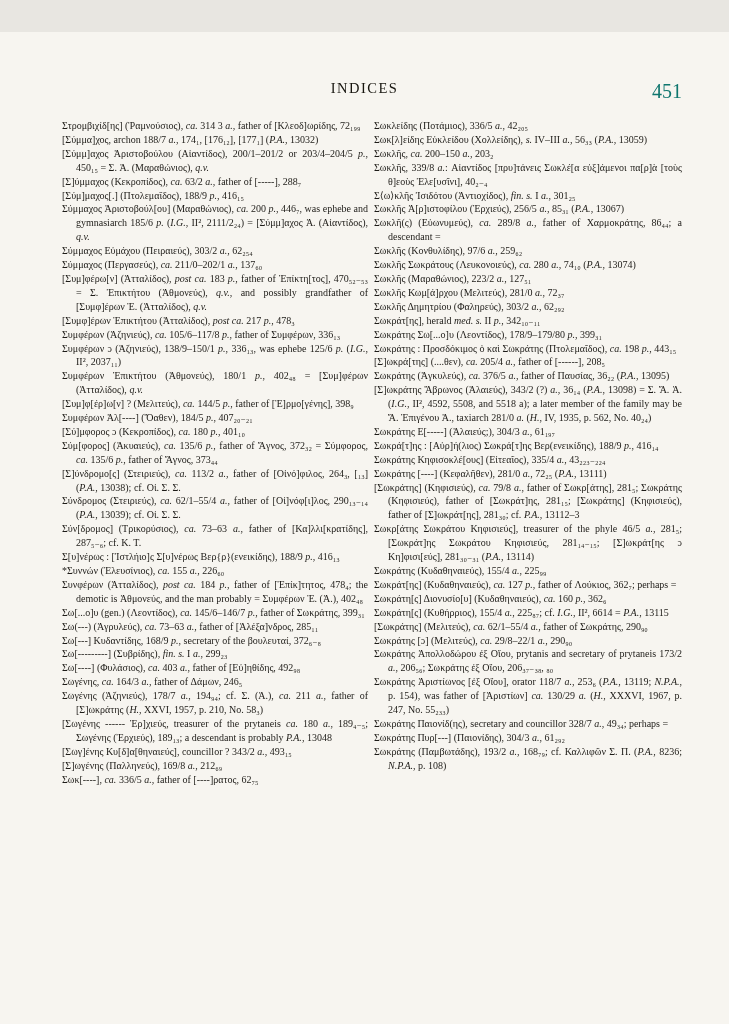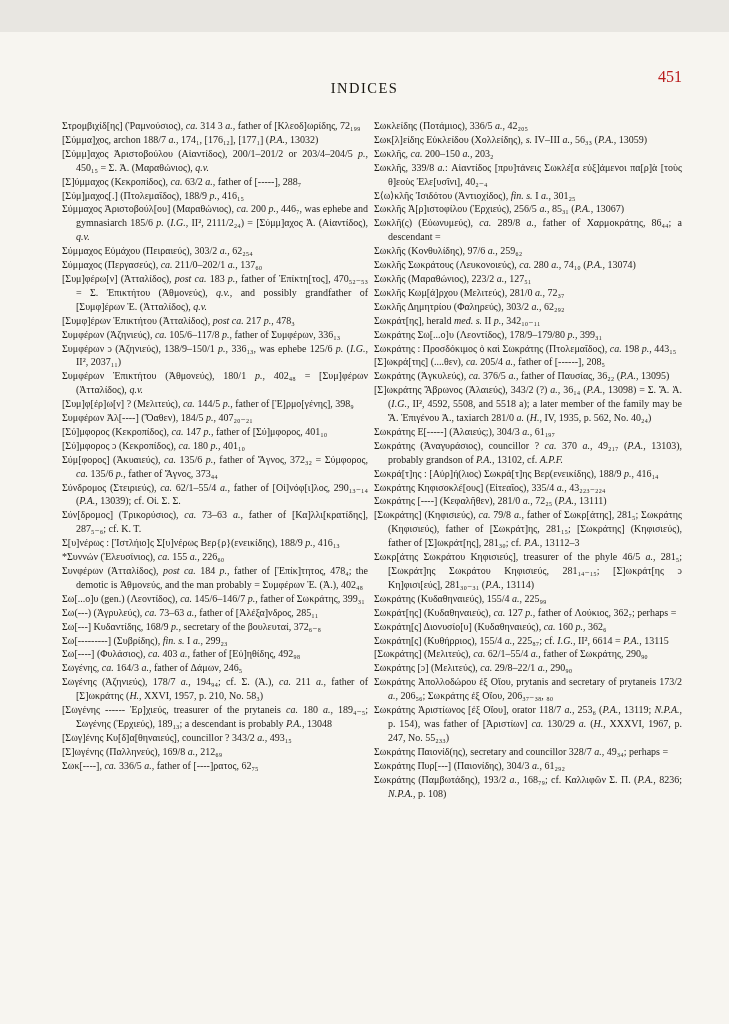--- a/index.html
+++ b/index.html
@@ -12,22 +12,22 @@
     color:#1d1b17;
     margin-top:32px;
   }
   .pg-header{
     position:absolute;top:48px;left:0;width:100%;
     text-align:center;
     font-size:14.5px;letter-spacing:1.5px;
     color:#17150f;
   }
   .pg-number{
-    position:absolute;top:36px;right:47px;
-    font-size:16px;color:#b91c1c;
+    position:absolute;top:48px;right:47px;
+    font-size:20px;color:#0f766e;
   }
   .col{
     position:absolute;top:87px;
     font-size:10px;line-height:13.9px;
     text-align:justify;
   }
   #col-left{left:62px;width:306px;}
   #col-right{left:374px;width:308px;}
   .entry{
     padding-left:14px;text-indent:-14px;
@@ -49,23 +49,23 @@
       <div class="entry">Σύμμαχος Ἀριστοβούλ[ου] (Μαραθώνιος), <i>ca.</i> 200 <i>p.</i>, 446₇, was ephebe and gymnasiarch 185/6 <i>p.</i> (<i>I.G.</i>, II², 2111/2₂₄) = [Σύμμ]αχος Ἀ. (Αἰαντίδος), <i>q.v.</i></div>
       <div class="entry">Σύμμαχος Εὐμάχου (Πειραιεύς), 303/2 <i>a.</i>, 62₂₅₄</div>
       <div class="entry">Σύμμαχος (Περγασεύς), <i>ca.</i> 211/0–202/1 <i>a.</i>, 137₆₀</div>
       <div class="entry">[Συμ]φέρω[ν] (Ἀτταλίδος), <i>post ca.</i> 183 <i>p.</i>, father of Ἐπίκτη[τος], 470₅₂₋₅₃ = Σ. Ἐπικτήτου (Ἀθμονεύς), <i>q.v.</i>, and possibly grandfather of [Συμφ]έρων Ἐ. (Ἀτταλίδος), <i>q.v.</i></div>
       <div class="entry">[Συμφ]έρων Ἐπικτήτου (Ἀτταλίδος), <i>post ca.</i> 217 <i>p.</i>, 478₃</div>
       <div class="entry">Συμφέρων (Ἀζηνιεύς), <i>ca.</i> 105/6–117/8 <i>p.</i>, father of Συμφέρων, 336₁₃</div>
       <div class="entry">Συμφέρων ɔ (Ἀζηνιεύς), 138/9–150/1 <i>p.</i>, 336₁₃, was ephebe 125/6 <i>p.</i> (<i>I.G.</i>, II², 2037₁₁)</div>
       <div class="entry">Συμφέρων Ἐπικτήτου (Ἀθμονεύς), 180/1 <i>p.</i>, 402₄₈ = [Συμ]φέρων (Ἀτταλίδος), <i>q.v.</i></div>
       <div class="entry">[Συμ]φ[έρ]ω[ν] ? (Μελιτεύς), <i>ca.</i> 144/5 <i>p.</i>, father of [Ἑ]ρμο[γένης], 398₉</div>
       <div class="entry">Συμφέρων Ἀλ[----] (Ὄαθεν), 184/5 <i>p.</i>, 407₂₀₋₂₁</div>
-      <div class="entry">[Σύ]μφορος (Κεκροπίδος), <i>ca.</i> 147 <i>p.</i>, father of [Σύ]μφορος, 401₁₀</div>
       <div class="entry">[Σύ]μφορος ɔ (Κεκροπίδος), <i>ca.</i> 180 <i>p.</i>, 401₁₀</div>
       <div class="entry">Σύμ[φορος] (Ἀκυαιεύς), <i>ca.</i> 135/6 <i>p.</i>, father of Ἅγνος, 372₃₂ = Σύμφορος, <i>ca.</i> 135/6 <i>p.</i>, father of Ἅγνος, 373₄₄</div>
+      <div class="entry">[Σ]ύνδρομο[ς] (Στειριεύς), <i>ca.</i> 113/2 <i>a.</i>, father of [Οἰνό]φιλος, 264₃, [₁₃] (<i>P.A.</i>, 13038); cf. Οἰ. Σ. Σ.</div>
       <div class="entry">Σύνδρομος (Στειριεύς), <i>ca.</i> 62/1–55/4 <i>a.</i>, father of [Οἰ]νόφ[ι]λος, 290₁₃₋₁₄ (<i>P.A.</i>, 13039); cf. Οἰ. Σ. Σ.</div>
       <div class="entry">Σύν[δρομος] (Τρικορύσιος), <i>ca.</i> 73–63 <i>a.</i>, father of [Κα]λλι[κρατίδης], 287₅₋₆; cf. Κ. Τ.</div>
       <div class="entry">Σ[υ]νέρως : [Ἰστλήιο]ς Σ[υ]νέρως Βερ{ρ}(ενεικίδης), 188/9 <i>p.</i>, 416₁₃</div>
       <div class="entry">*Συννών (Ἐλευσίνιος), <i>ca.</i> 155 <i>a.</i>, 226₆₀</div>
       <div class="entry">Συνφέρων (Ἀτταλίδος), <i>post ca.</i> 184 <i>p.</i>, father of [Ἐπίκ]τητος, 478₄; the demotic is Ἀθμονεύς, and the man probably = Συμφέρων Ἐ. (Ἀ.), 402₄₈</div>
       <div class="entry">Σω[...ο]υ (gen.) (Λεοντίδος), <i>ca.</i> 145/6–146/7 <i>p.</i>, father of Σωκράτης, 399₃₁</div>
       <div class="entry">Σω(---) (Ἀγρυλεύς), <i>ca.</i> 73–63 <i>a.</i>, father of [Ἀλέξα]νδρος, 285₁₁</div>
       <div class="entry">Σω[---] Κυδαντίδης, 168/9 <i>p.</i>, secretary of the βουλευταί, 372₆₋₈</div>
       <div class="entry">Σω[---------] (Συβρίδης), <i>fin. s.</i> I <i>a.</i>, 299₂₃</div>
       <div class="entry">Σω[----] (Φυλάσιος), <i>ca.</i> 403 <i>a.</i>, father of [Εὐ]ηθίδης, 492₉₈</div>
@@ -89,21 +89,20 @@
       <div class="entry">Σωκλῆς (Μαραθώνιος), 223/2 <i>a.</i>, 127₅₁</div>
       <div class="entry">Σωκλῆς Κωμ[ά]ρχου (Μελιτεύς), 281/0 <i>a.</i>, 72₃₇</div>
       <div class="entry">Σωκλῆς Δημητρίου (Φαληρεύς), 303/2 <i>a.</i>, 62₂₉₂</div>
       <div class="entry">Σωκράτ[ης], herald <i>med. s.</i> II <i>p.</i>, 342₁₀₋₁₁</div>
       <div class="entry">Σωκράτης Σω[...ο]υ (Λεοντίδος), 178/9–179/80 <i>p.</i>, 399₃₁</div>
       <div class="entry">Σωκράτης : Προσδόκιμος ὁ καὶ Σωκράτης (Πτολεμαΐδος), <i>ca.</i> 198 <i>p.</i>, 443₁₅</div>
       <div class="entry">[Σ]ωκρά[της] (....θεν), <i>ca.</i> 205/4 <i>a.</i>, father of [------], 208₅</div>
       <div class="entry">Σωκράτης (Ἀγκυλεύς), <i>ca.</i> 376/5 <i>a.</i>, father of Παυσίας, 36₂₂ (<i>P.A.</i>, 13095)</div>
       <div class="entry">[Σ]ωκράτης Ἅβρωνος (Ἁλαιεύς), 343/2 (?) <i>a.</i>, 36₁₄ (<i>P.A.</i>, 13098) = Σ. Ἅ. Ἁ. (<i>I.G.</i>, II², 4592, 5508, and 5518 a); a later member of the family may be Ἅ. Ἐπιγένου Ἁ., taxiarch 281/0 <i>a.</i> (<i>H.</i>, IV, 1935, p. 562, No. 40₂₄)</div>
       <div class="entry">Σωκράτης Ε[-----] (Ἁλαιεύς;), 304/3 <i>a.</i>, 61₁₉₇</div>
-      <div class="entry">Σωκράτης (Ἀναγυράσιος), councillor ? <i>ca.</i> 370 <i>a.</i>, 49₂₁₇ (<i>P.A.</i>, 13103), probably grandson of <i>P.A.</i>, 13102, cf. <i>A.P.F.</i></div>
       <div class="entry">Σωκρά[τ]ης : [Αὐρ]ή(λιος) Σωκρά[τ]ης Βερ(ενεικίδης), 188/9 <i>p.</i>, 416₁₄</div>
       <div class="entry">Σωκράτης Κηφισοκλέ[ους] (Εἰτεαῖος), 335/4 <i>a.</i>, 43₂₂₃₋₂₂₄</div>
       <div class="entry">Σωκράτης [----] (Κεφαλῆθεν), 281/0 <i>a.</i>, 72₂₅ (<i>P.A.</i>, 13111)</div>
       <div class="entry">[Σωκράτης] (Κηφισιεύς), <i>ca.</i> 79/8 <i>a.</i>, father of Σωκρ[άτης], 281₅; Σωκράτης (Κηφισιεύς), father of [Σωκράτ]ης, 281₁₅; [Σωκράτης] (Κηφισιεύς), father of [Σ]ωκράτ[ης], 281₃₀; cf. <i>P.A.</i>, 13112–3</div>
       <div class="entry">Σωκρ[άτης Σωκράτου Κηφισιεύς], treasurer of the phyle 46/5 <i>a.</i>, 281₅; [Σωκράτ]ης Σωκράτου Κηφισιεύς, 281₁₄₋₁₅; [Σ]ωκράτ[ης ɔ Κη]φισι[εύς], 281₃₀₋₃₁ (<i>P.A.</i>, 13114)</div>
       <div class="entry">Σωκράτης (Κυδαθηναιεύς), 155/4 <i>a.</i>, 225₉₉</div>
       <div class="entry">Σωκράτ[ης] (Κυδαθηναιεύς), <i>ca.</i> 127 <i>p.</i>, father of Λούκιος, 362₇; perhaps =</div>
       <div class="entry">Σωκράτη[ς] Διονυσίο[υ] (Κυδαθηναιεύς), <i>ca.</i> 160 <i>p.</i>, 362₆</div>
       <div class="entry">Σωκράτη[ς] (Κυθήρριος), 155/4 <i>a.</i>, 225₈₇; cf. <i>I.G.</i>, II², 6614 = <i>P.A.</i>, 13115</div>
       <div class="entry">[Σωκράτης] (Μελιτεύς), <i>ca.</i> 62/1–55/4 <i>a.</i>, father of Σωκράτης, 290₉₀</div>

